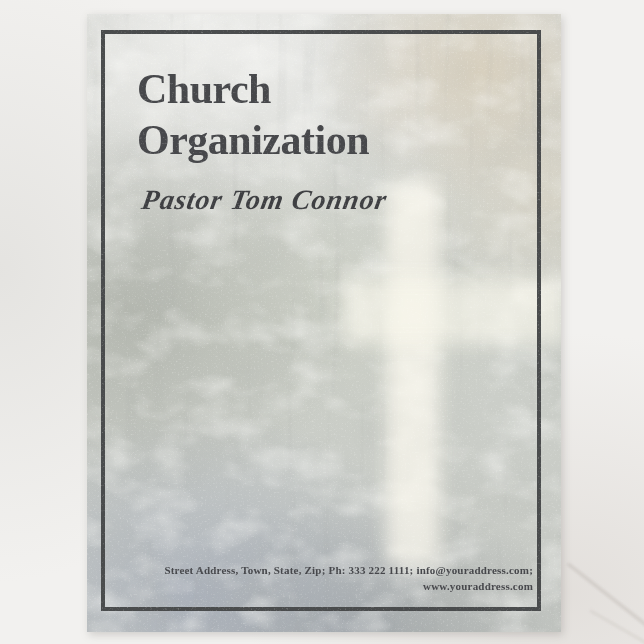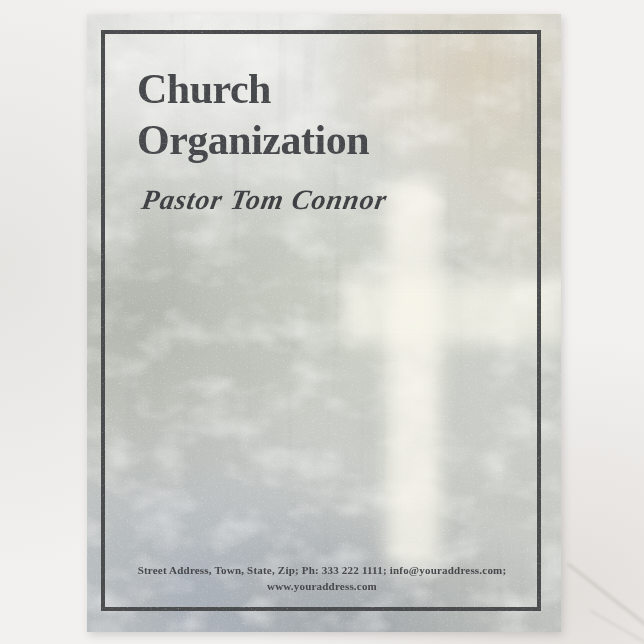--- a/index.html
+++ b/index.html
@@ -48,21 +48,21 @@
   .pastor{
     position:absolute;left:52px;top:168px;
     font:italic 700 28px/36px "Liberation Serif",serif;letter-spacing:1px;color:#3e3f42;
     transform:skewX(-10deg);transform-origin:left bottom;
   }
   .bodytext{
     position:absolute;left:24px;right:28px;top:258px;margin:0;text-align:center;
     font:700 15px/22px "Liberation Serif",serif;color:#55565b;
   }
   .footer{
-    position:absolute;left:24px;right:28px;top:548px;text-align:center;
+    position:absolute;left:24px;right:28px;top:548px;text-align:right;
     font:700 11px/16px "Liberation Serif",serif;letter-spacing:.2px;color:#46474b;
   }
 </style>
 </head>
 <body>
 
 <div class="stage">
   <div class="vein v1"></div>
   <div class="vein v2"></div>
 

